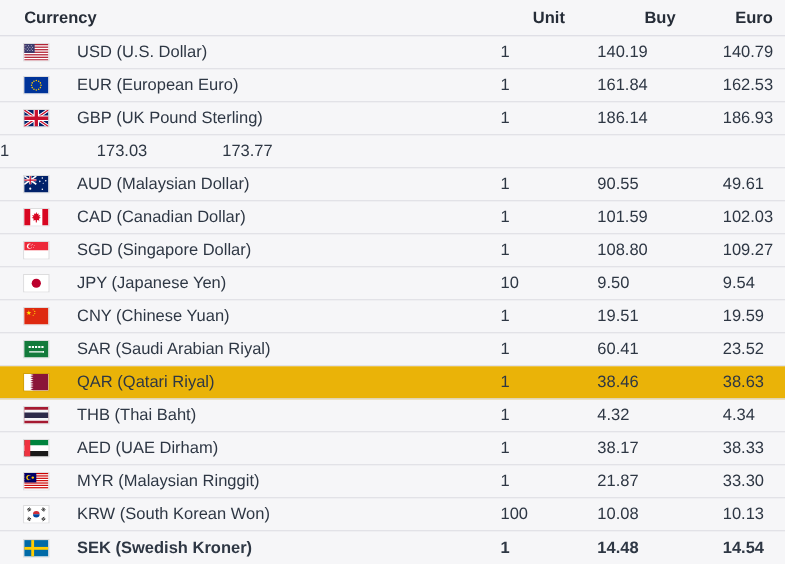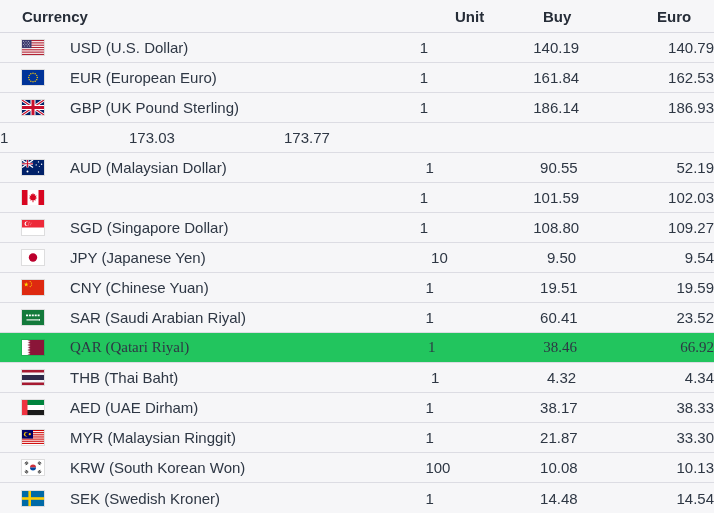--- a/index.html
+++ b/index.html
@@ -18,32 +18,32 @@
     font-size: 15px;
   }
   .thead-row {
     display: flex;
     align-items: center;
     height: 33px;
     font-weight: bold;
     color: #262d38;
     border-bottom: 1px solid #d9d9e1;
     box-sizing: border-box;
+    text-align: center;
   }
   .trow {
     display: flex;
     align-items: center;
     height: 30px;
     border-bottom: 1px solid #dcdce3;
     box-sizing: border-box;
     cursor: pointer;
-    gap: 41px;
-  }
-  .trow:last-child { border-bottom: none; }
-  .trow.highlighted { background: #22c55e; font-family: Liberation Serif, serif; }
+  }
+  .trow:last-child { border-bottom: none; font-weight: bold; }
+  .trow.highlighted { background: #eab308; }
 
   .col-currency {
     width: 455px;
     padding-left: 22px;
     box-sizing: border-box;
     display: flex;
     align-items: center;
     white-space: nowrap;
     overflow: hidden;
   }
@@ -177,32 +177,33 @@
                 <circle cx="19.6" cy="4.3" r="0.7"></circle>
                 <circle cx="17.3" cy="6.6" r="0.5"></circle>
                 <circle cx="16.5" cy="12" r="0.7"></circle>
               </g>
             </svg>
           </span>
       <span class="currency-label">AUD (Malaysian Dollar)</span>
     </div>
     <div class="col-unit num">1</div>
     <div class="col-buy num">90.55</div>
-    <div class="col-sell num">52.19</div>
+    <div class="col-sell num">49.61</div>
   </div>
       <div class="trow">
     <div class="col-currency">
       <span class="flag">
             <svg viewBox="0 0 22 15">
               <rect width="22" height="15" fill="#fff"></rect>
               <rect width="5.5" height="15" fill="#D80621"></rect>
               <rect x="16.5" width="5.5" height="15" fill="#D80621"></rect>
               <polygon fill="#D80621" points="11,2.8 11.7,4.6 13.2,4 12.8,5.8 14.8,5.4 13.6,7.2 15.2,7.9 13.3,8.9 13.8,10.4 11.6,9.9 11.4,12.2 10.6,12.2 10.4,9.9 8.2,10.4 8.7,8.9 6.8,7.9 8.4,7.2 7.2,5.4 9.2,5.8 8.8,4 10.3,4.6"></polygon>
             </svg>
           </span>
+      <span class="currency-label">CAD (Canadian Dollar)</span>
     </div>
     <div class="col-unit num">1</div>
     <div class="col-buy num">101.59</div>
     <div class="col-sell num">102.03</div>
   </div>
       <div class="trow">
     <div class="col-currency">
       <span class="flag">
             <svg viewBox="0 0 22 15">
               <rect width="22" height="15" fill="#fff"></rect>
@@ -279,21 +280,21 @@
       <span class="flag">
             <svg viewBox="0 0 22 15">
               <rect width="22" height="15" fill="#fff"></rect>
               <path fill="#8A1538" d="M22,0 H8.5 L5.5,0.83 8.5,1.67 5.5,2.5 8.5,3.33 5.5,4.17 8.5,5 5.5,5.83 8.5,6.67 5.5,7.5 8.5,8.33 5.5,9.17 8.5,10 5.5,10.83 8.5,11.67 5.5,12.5 8.5,13.33 5.5,14.17 8.5,15 H22 Z"></path>
             </svg>
           </span>
       <span class="currency-label">QAR (Qatari Riyal)</span>
     </div>
     <div class="col-unit num">1</div>
     <div class="col-buy num">38.46</div>
-    <div class="col-sell num">66.92</div>
+    <div class="col-sell num">38.63</div>
   </div>
       <div class="trow">
     <div class="col-currency">
       <span class="flag">
             <svg viewBox="0 0 22 15">
               <rect width="22" height="15" fill="#A51931"></rect>
               <rect y="2.5" width="22" height="10" fill="#F4F5F8"></rect>
               <rect y="5" width="22" height="5" fill="#2D2A4A"></rect>
             </svg>
           </span>

